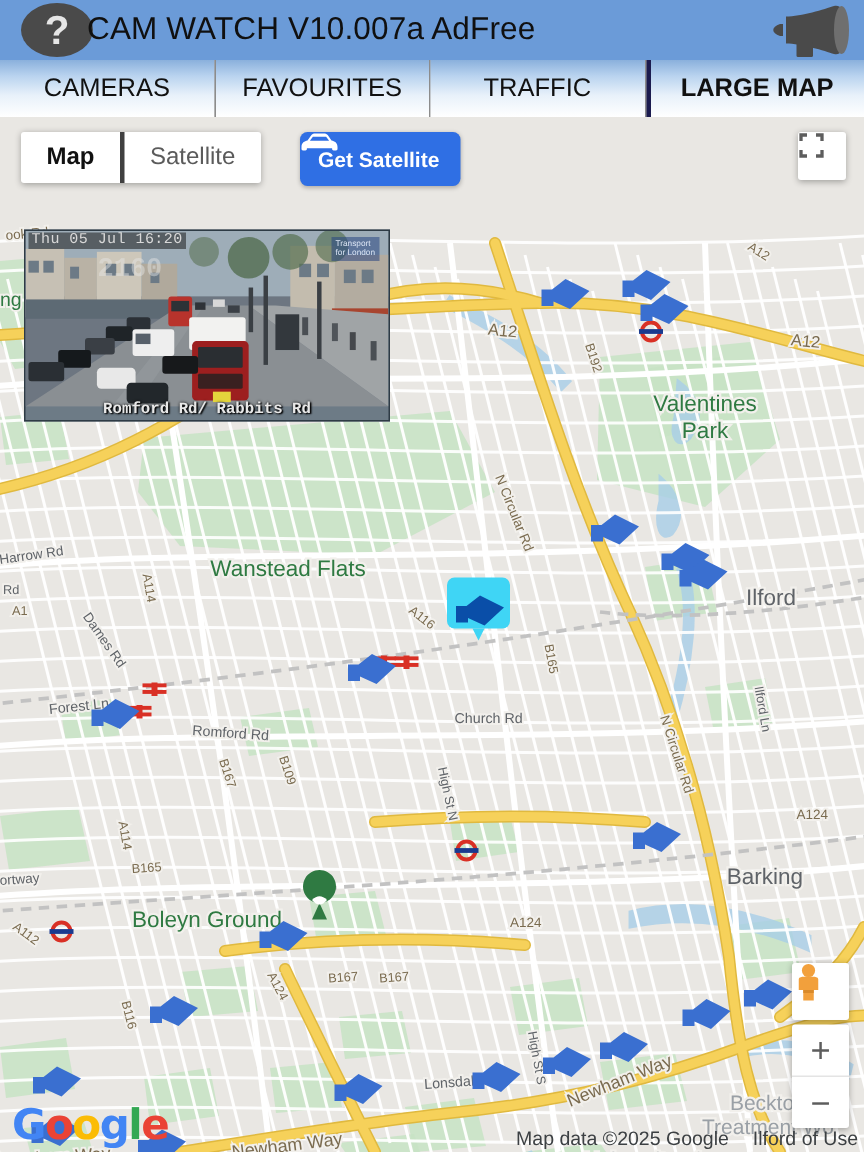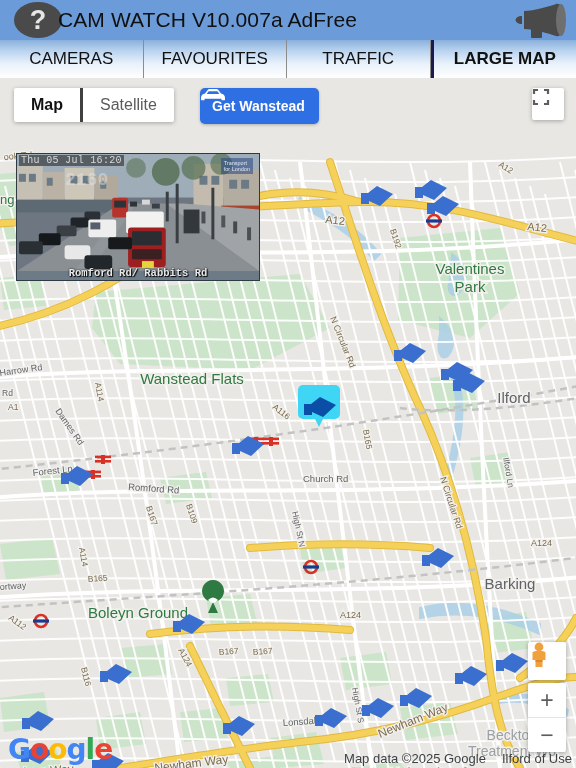--- a/index.html
+++ b/index.html
@@ -513,21 +513,21 @@
     <div class="maptype">
       <div class="maptype-btn sel">Map</div>
       <div class="maptype-btn">Satellite</div>
     </div>
 
     <div class="incidents-btn">
       <svg width="26" height="14" viewBox="0 0 26 14">
         <path d="M1 10 C1 7 3 6 5 5.6 L7.5 2.2 C8 1.3 9 1 10 1 L16 1 C17 1 18 1.3 18.6 2.2 L21 5.6 C23 6 25 7 25 10 L25 11.4 C25 12 24.6 12.3 24 12.3 L22.4 12.3 C21.8 12.3 21.4 12 21.4 11.4 L21.4 10.8 L4.6 10.8 L4.6 11.4 C4.6 12 4.2 12.3 3.6 12.3 L2 12.3 C1.4 12.3 1 12 1 11.4 Z" fill="#ffffff"></path>
         <path d="M8.6 3.2 L17.4 3.2 L19.4 5.9 L6.6 5.9 Z" fill="#2f6fe4"></path>
       </svg>
-      <span>Get Wanstead</span>
+      <span>Get Satellite</span>
     </div>
 
     <div class="fullscreen-btn">
       <svg width="18" height="18" viewBox="0 0 18 18">
         <g fill="none" stroke="#5d5d5d" stroke-width="2.2">
           <path d="M2 6 L2 2 L6 2"></path>
             <path d="M12 2 L16 2 L16 6"></path>
           <path d="M16 12 L16 16 L12 16"></path>
             <path d="M6 16 L2 16 L2 12"></path>
         </g>

